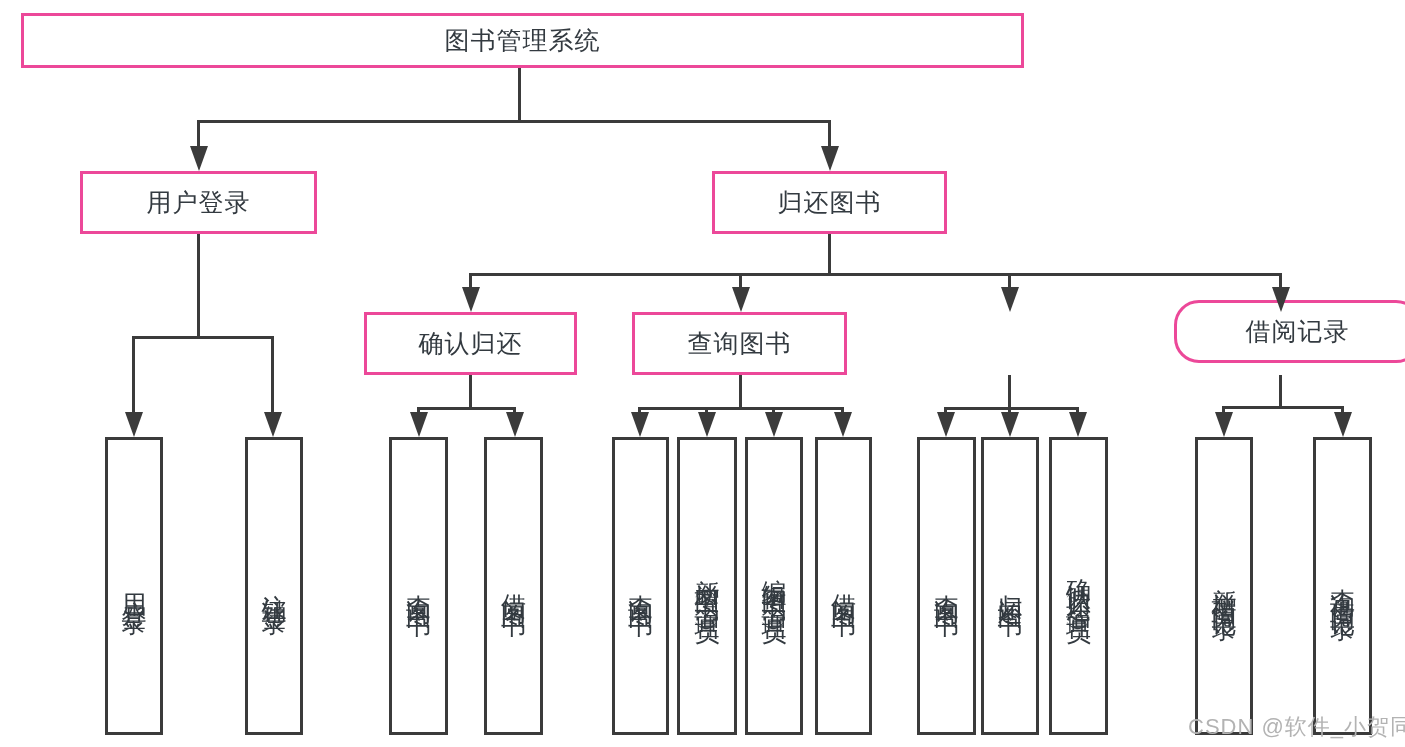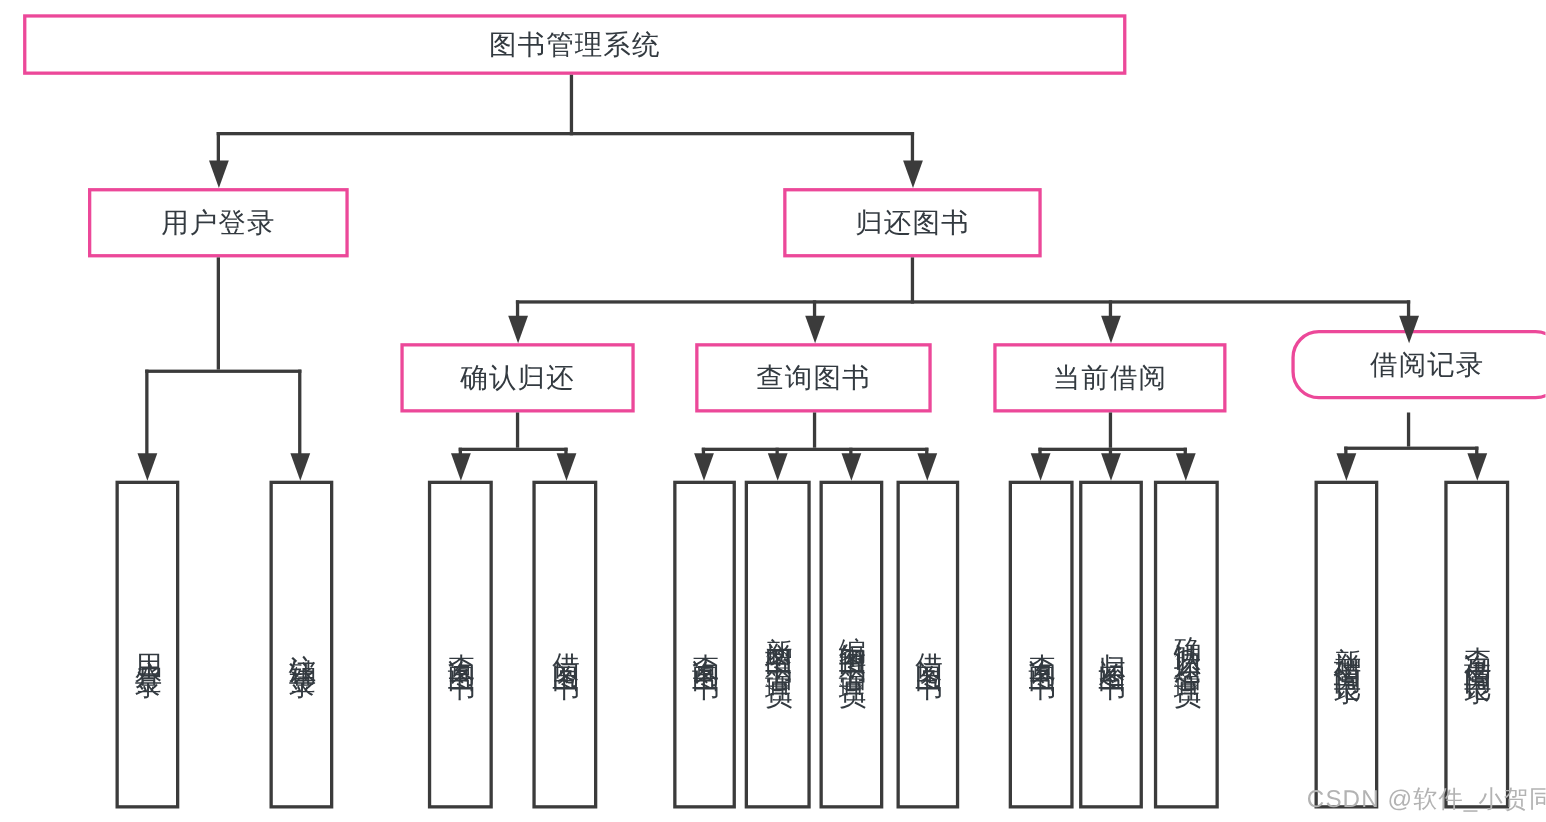--- a/index.html
+++ b/index.html
@@ -47,23 +47,20 @@
   </div>
   <div class="box" style="left:712px; top:171px; width:235px; height:63px;">
     <span>归还图书</span>
   </div>
 
   <div class="box" style="left:364px; top:312px; width:213px; height:63px;">
     <span>确认归还</span>
   </div>
   <div class="box" style="left:632px; top:312px; width:215px; height:63px;">
     <span>查询图书</span>
-  </div>
-  <div class="box" style="left:903px; top:312px; width:212px; height:63px;">
-    <span>当前借阅</span>
   </div>
   <div class="box" style="left:1174px; top:300px; width:247px; height:63px;border-radius:25px;">
     <span>借阅记录</span>
   </div>
 
   <div class="leaf" style="left:105px; top:437px; width:58px; height:298px;">
     <span class="vtext">用户登录</span>
   </div>
   <div class="leaf" style="left:245px; top:437px; width:58px; height:298px;">
     <span class="vtext">注销登录</span>

